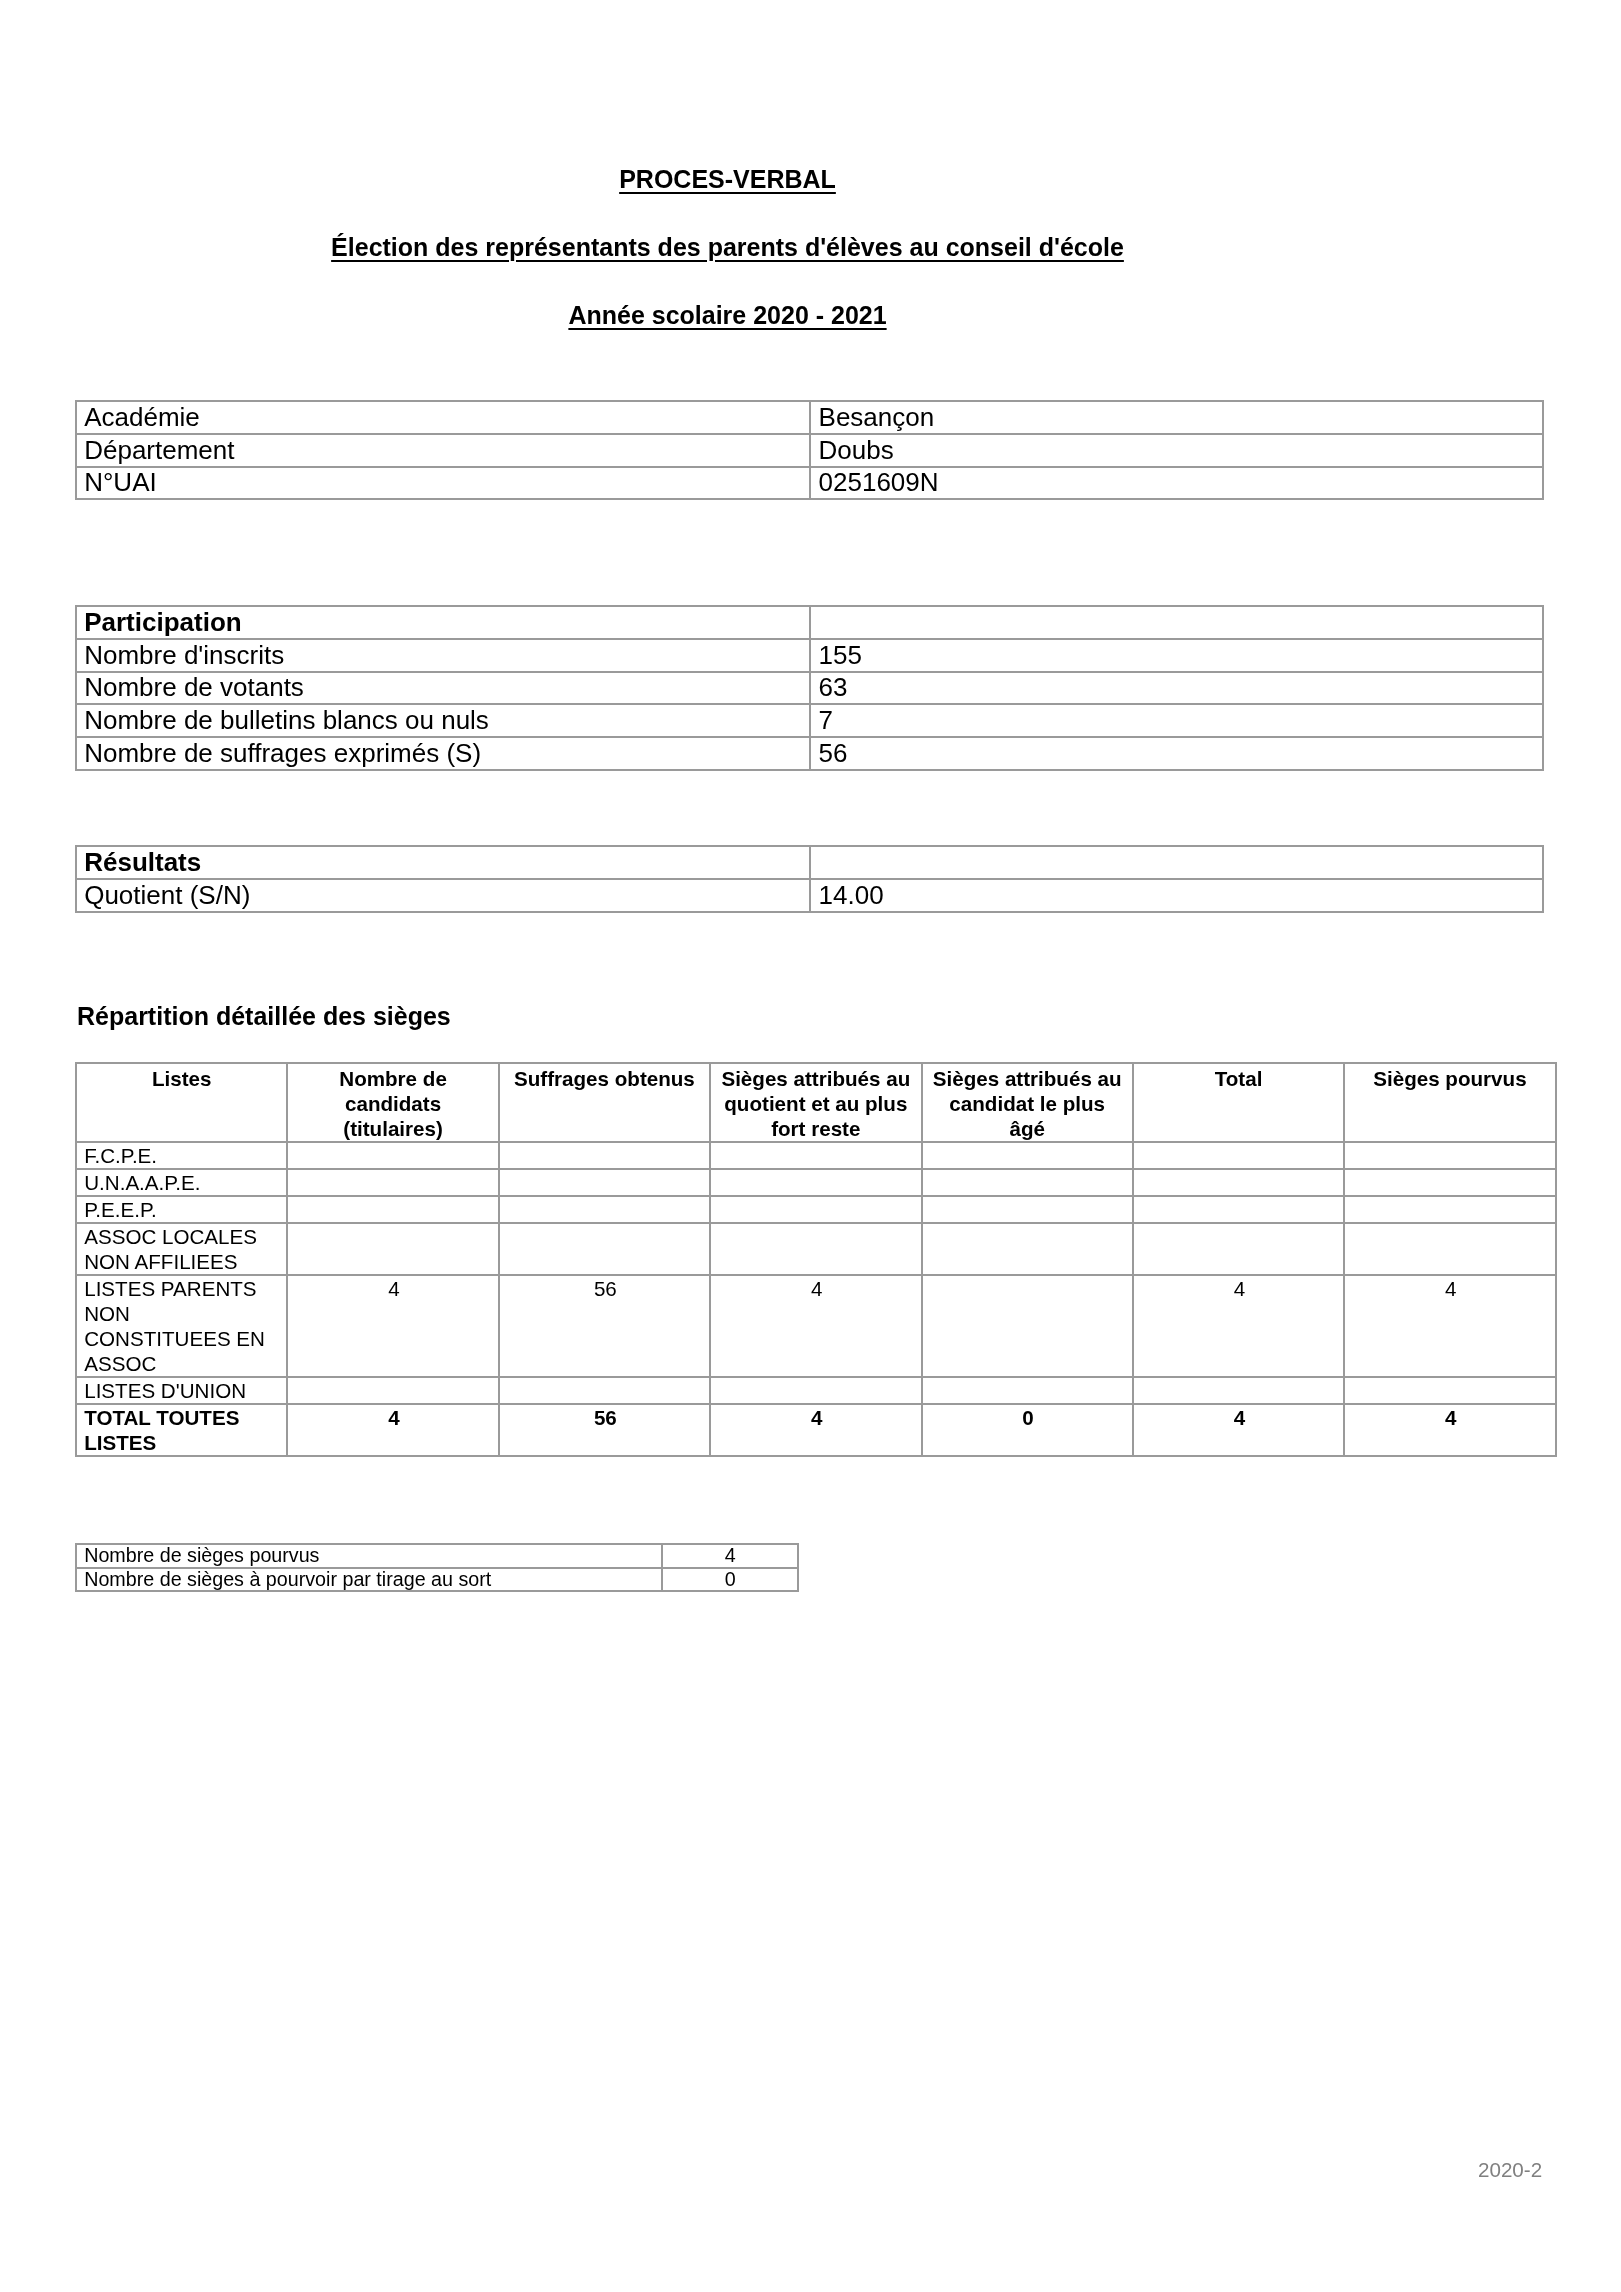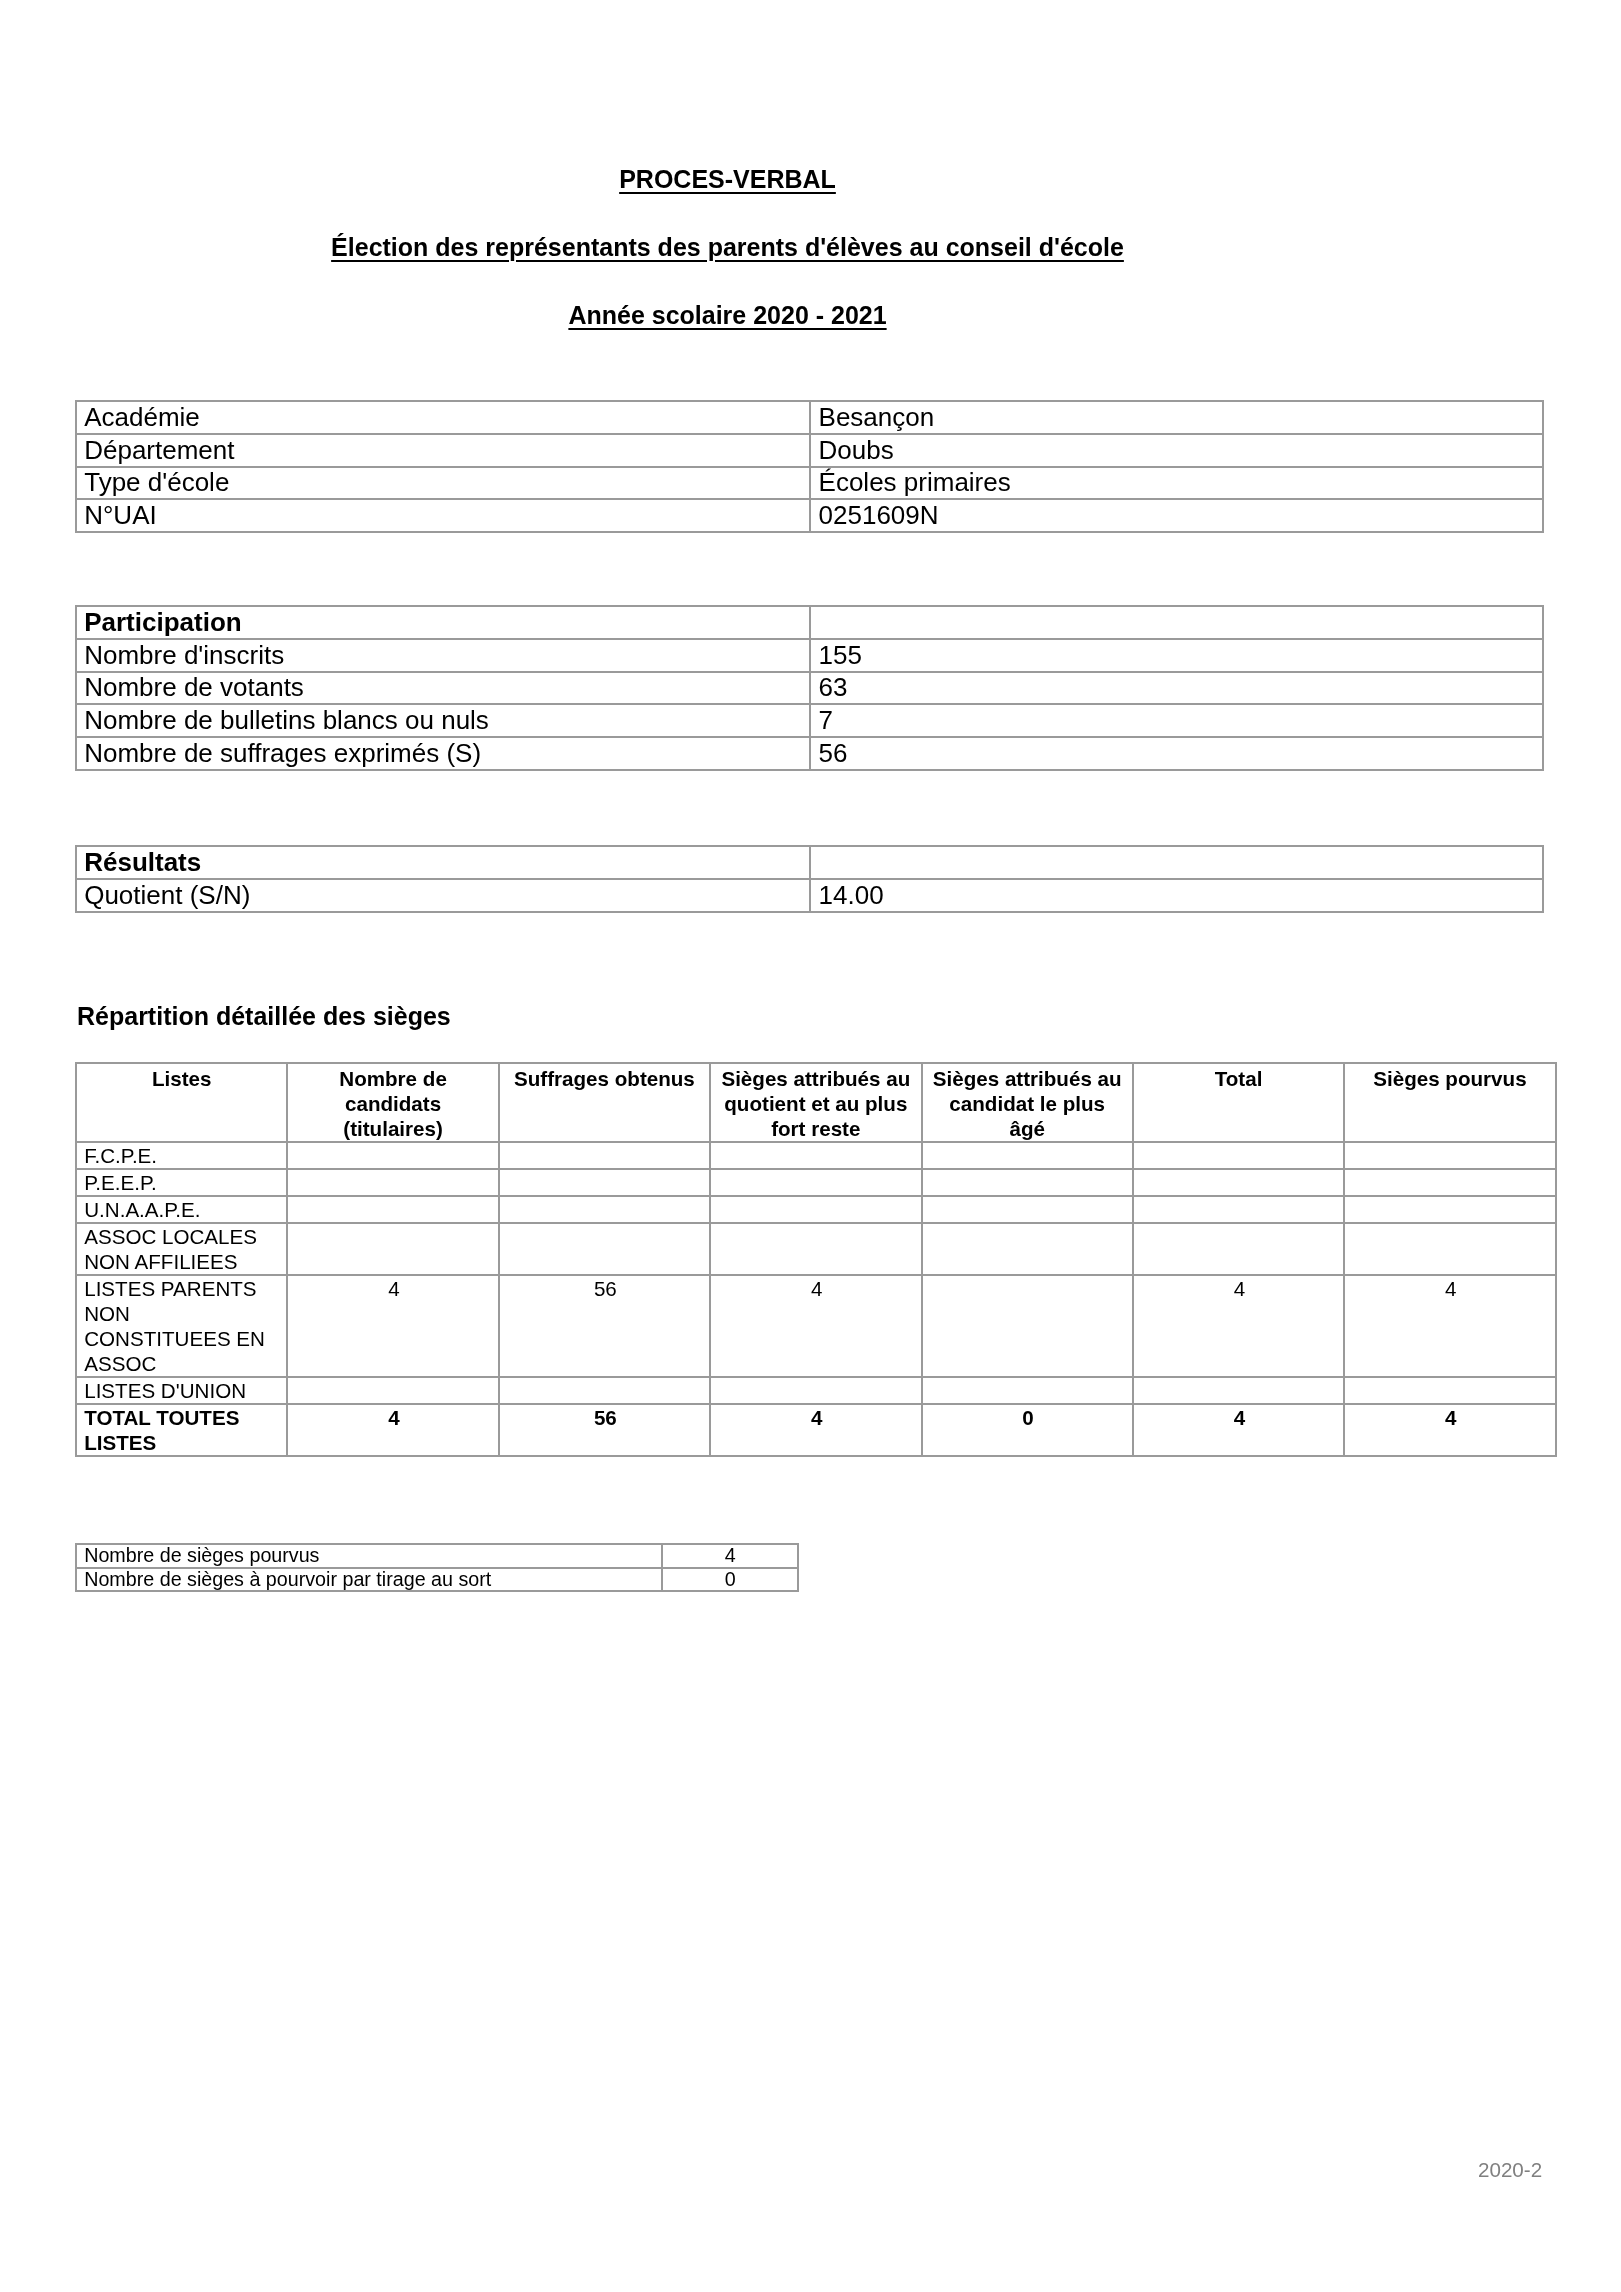--- a/index.html
+++ b/index.html
@@ -61,24 +61,20 @@
 
 <table class="kv" id="tbl-info">
   <tbody>
     <tr>
         <td class="k">Académie</td>
         <td>Besançon</td>
       </tr>
     <tr>
         <td class="k">Département</td>
         <td>Doubs</td>
-      </tr>
-    <tr>
-        <td class="k">Type d'école</td>
-        <td>Écoles primaires</td>
       </tr>
     <tr>
         <td class="k">N°UAI</td>
         <td>0251609N</td>
       </tr>
   </tbody>
 </table>
 
 <table class="kv" id="tbl-part">
   <tbody>
@@ -136,30 +132,30 @@
       <tr>
         <td class="label">F.C.P.E.</td>
         <td class="num"></td>
         <td class="num"></td>
         <td class="num"></td>
         <td class="num"></td>
         <td class="num"></td>
         <td class="num"></td>
       </tr>
       <tr>
+        <td class="label">U.N.A.A.P.E.</td>
+        <td class="num"></td>
+        <td class="num"></td>
+        <td class="num"></td>
+        <td class="num"></td>
+        <td class="num"></td>
+        <td class="num"></td>
+      </tr>
+      <tr>
         <td class="label">P.E.E.P.</td>
-        <td class="num"></td>
-        <td class="num"></td>
-        <td class="num"></td>
-        <td class="num"></td>
-        <td class="num"></td>
-        <td class="num"></td>
-      </tr>
-      <tr>
-        <td class="label">U.N.A.A.P.E.</td>
         <td class="num"></td>
         <td class="num"></td>
         <td class="num"></td>
         <td class="num"></td>
         <td class="num"></td>
         <td class="num"></td>
       </tr>
       <tr>
         <td class="label">ASSOC LOCALES NON AFFILIEES</td>
         <td class="num"></td>

